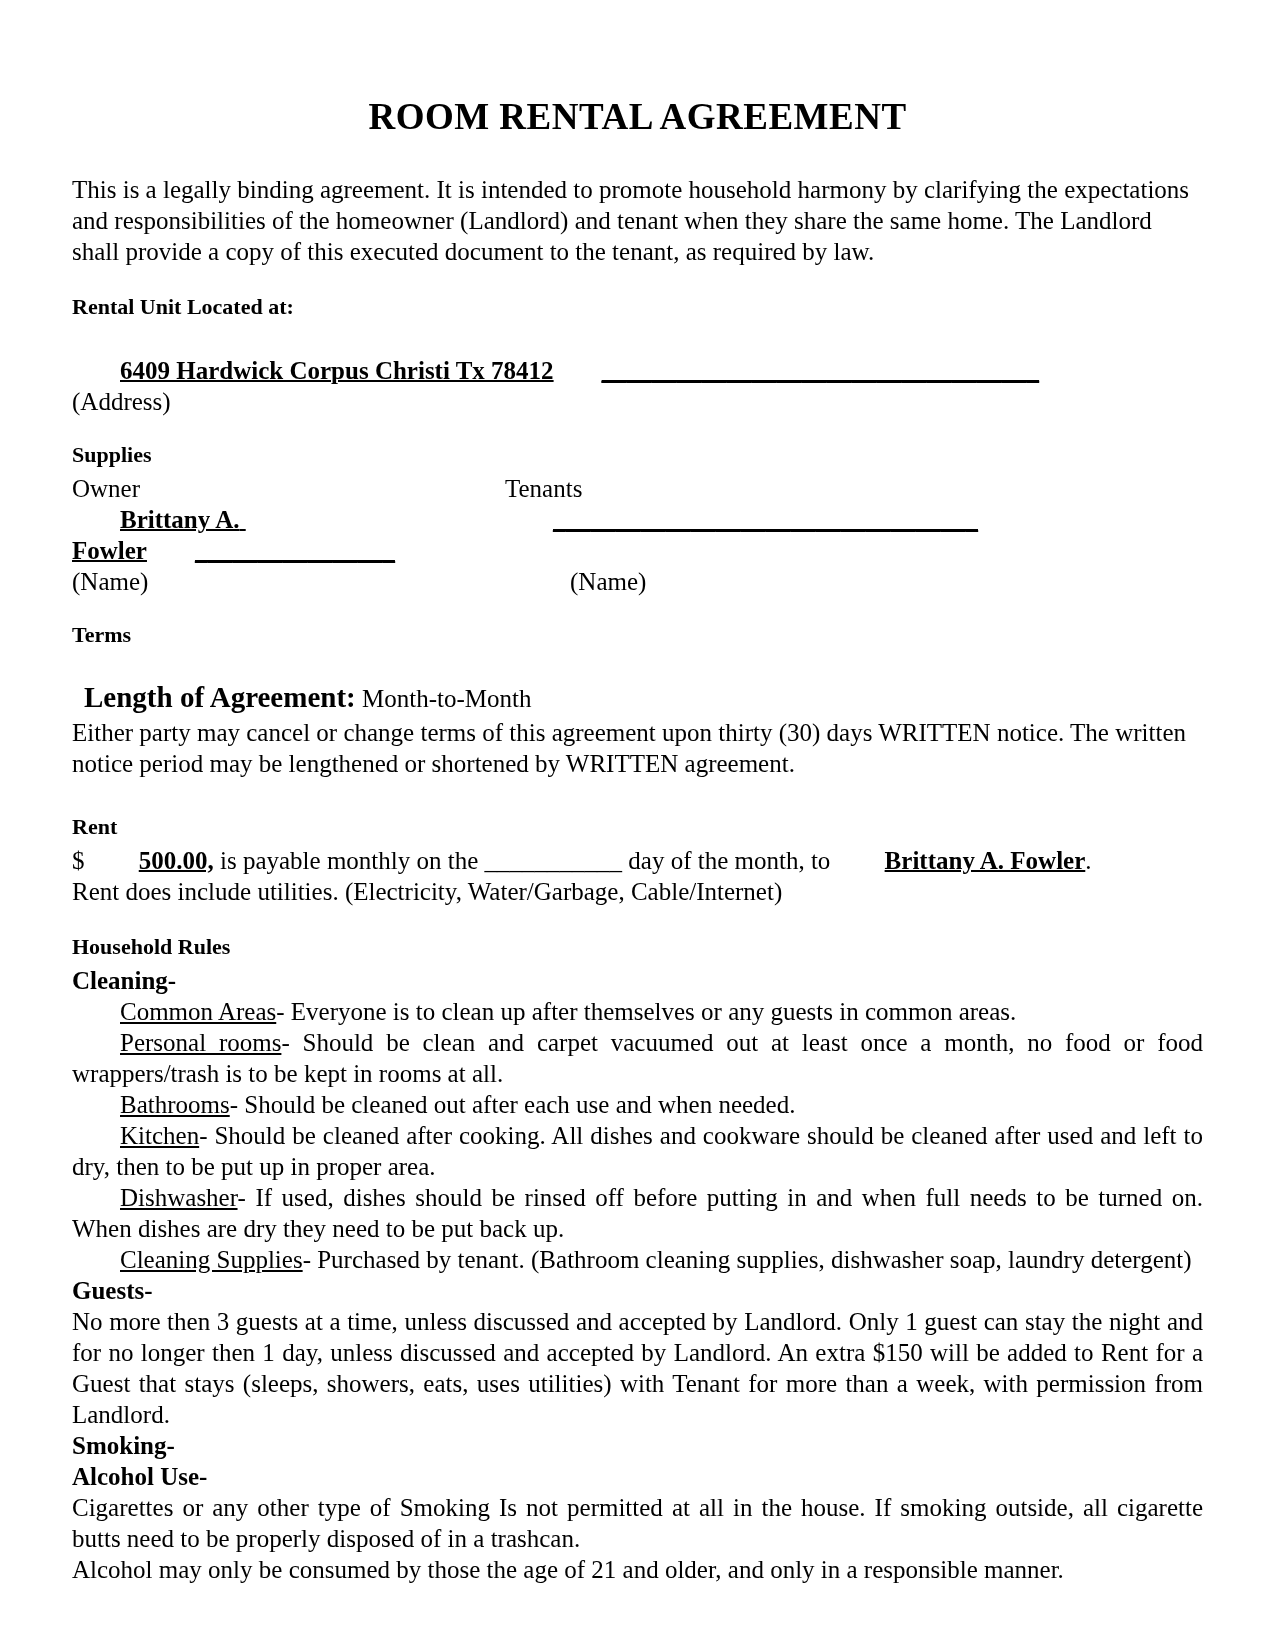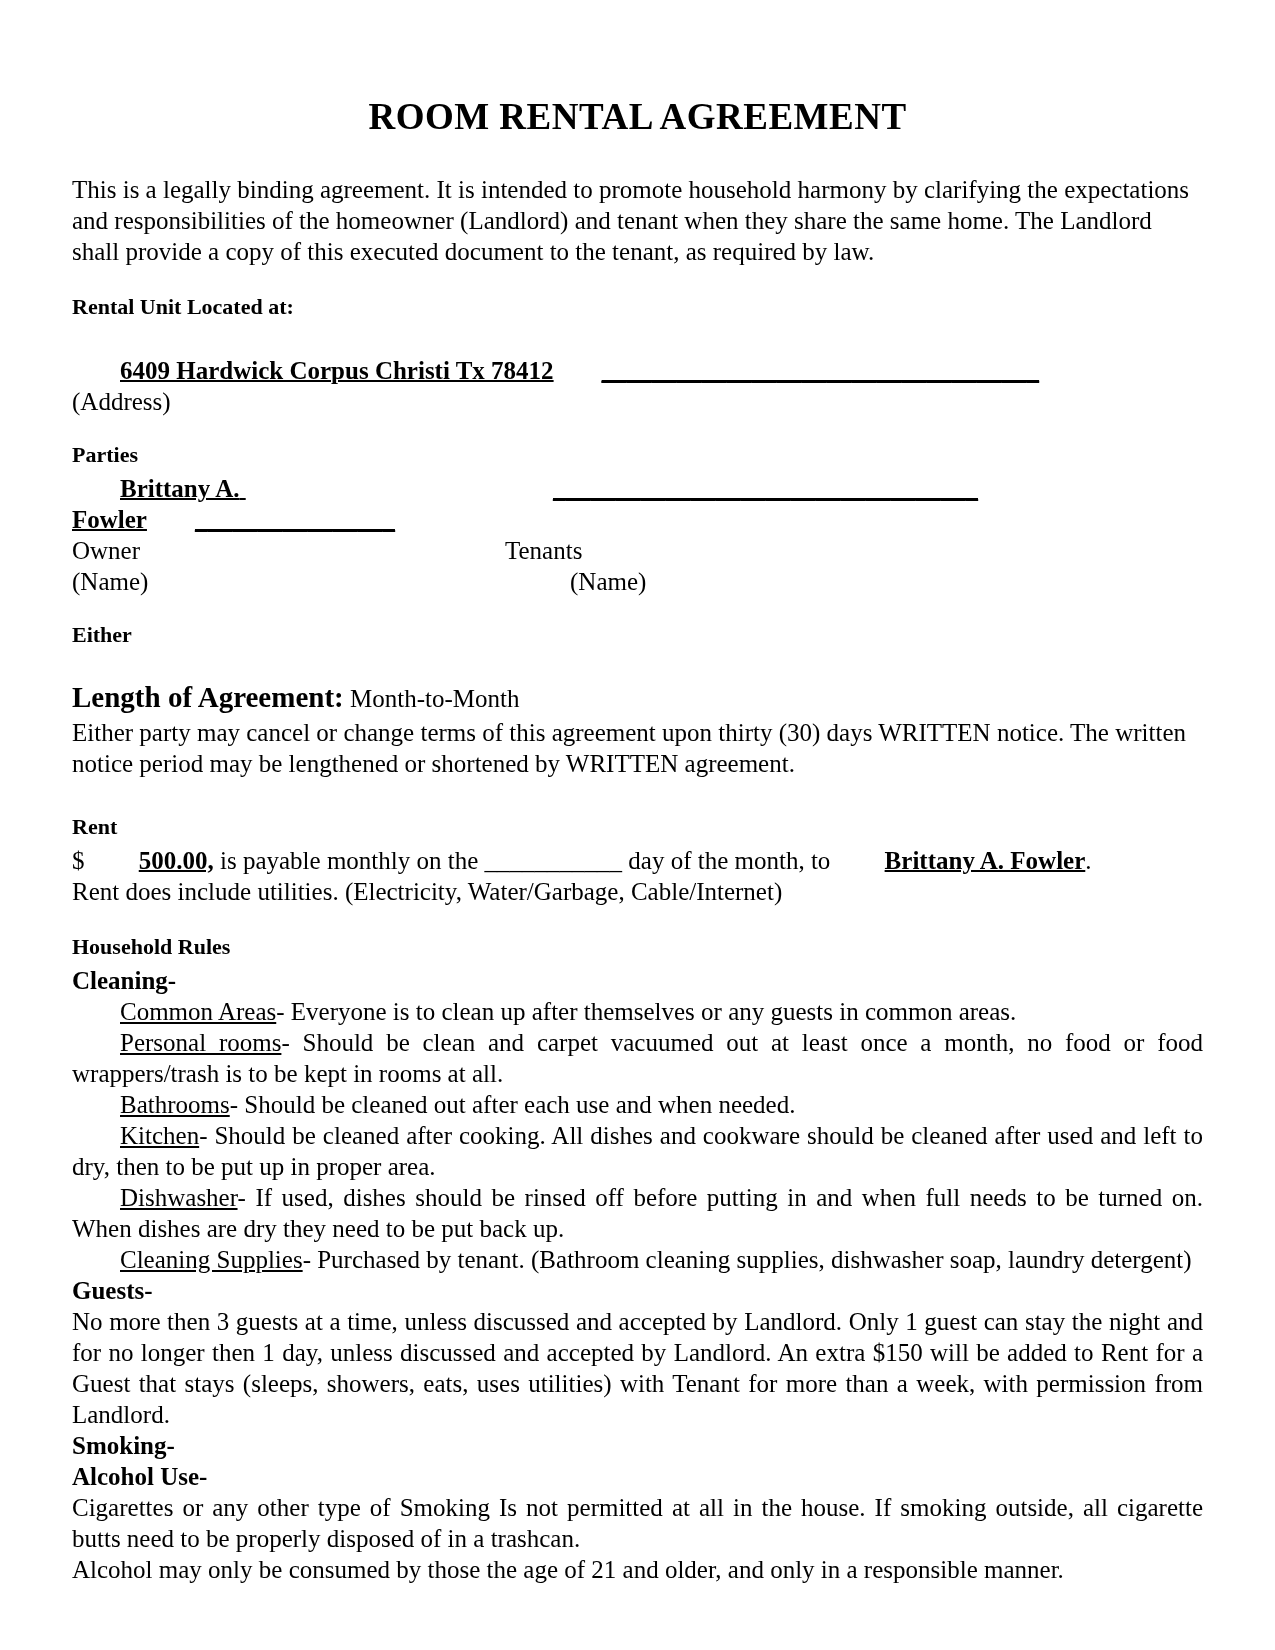--- a/index.html
+++ b/index.html
@@ -21,21 +21,21 @@
   .inline-h { font-size: 29px; font-weight: bold; }
   .bold { font-weight: bold; }
   .filled { font-weight: bold; text-decoration: underline; text-decoration-thickness: 2px; margin-left: 48px; }
   .compose { white-space: pre-wrap; }
 
   .m-intro   { margin-top: 36px; }
   .m-ruhead  { margin-top: 22px; }
   .m-address { margin-top: 30px; }
   .m-parties { margin-top: 20px; }
   .m-terms   { margin-top: 20px; }
-  .m-length  { margin-top: 26px; line-height: 36px; }
+  .m-length  { margin-top: 26px; line-height: 36px; margin-left: 12px; }
   .m-rent    { margin-top: 30px; }
   .m-hrules  { margin-top: 22px; }
 
   .parties-row { display: flex; }
   .col-left  { flex: 0 0 433px; }
   .col-right { flex: 1 1 auto; }
   .tenant-caption-indent { padding-left: 65px; }
 </style>
 </head>
 <body>
@@ -44,36 +44,36 @@
 
   <p class="doc-title">ROOM RENTAL AGREEMENT</p>
 
   <p class="body-text m-intro">This is a legally binding agreement. It is intended to promote household harmony by clarifying the expectations and responsibilities of the homeowner (Landlord) and tenant when they share the same home. The Landlord shall provide a copy of this executed document to the tenant, as required by law.</p>
 
   <p class="h2 m-ruhead">Rental Unit Located at:</p>
 
   <p class="body-text compose m-address"><span class="filled">6409 Hardwick Corpus Christi Tx 78412</span><span class="filled">___________________________________</span></p>
   <p class="body-text">(Address)</p>
 
-  <p class="h2 m-parties">Parties</p>
+  <p class="h2 m-parties">Supplies</p>
 
+  <div class="parties-row body-text">
+    <span class="col-left">Owner</span>
+    <span class="col-right">Tenants</span>
+  </div>
   <div class="parties-row body-text">
     <span class="col-left compose"><span class="filled">Brittany A. Fowler</span><span class="filled">________________</span></span>
     <span class="col-right compose"><span class="filled">__________________________________</span></span>
-  </div>
-  <div class="parties-row body-text">
-    <span class="col-left">Owner</span>
-    <span class="col-right">Tenants</span>
   </div>
   <div class="parties-row body-text">
     <span class="col-left">(Name)</span>
     <span class="col-right tenant-caption-indent">(Name)</span>
   </div>
 
-  <p class="h2 m-terms">Either</p>
+  <p class="h2 m-terms">Terms</p>
 
   <p class="body-text compose m-length"><span class="inline-h">Length of Agreement:</span><span> Month-to-Month</span></p>
   <p class="body-text">Either party may cancel or change terms of this agreement upon thirty (30) days WRITTEN notice. The written notice period may be lengthened or shortened by WRITTEN agreement.</p>
 
   <p class="h2 m-rent">Rent</p>
   <p class="body-text compose"><span>$ </span><span class="filled">500.00,</span><span> is payable monthly on the </span><span>___________</span><span> day of the month, to </span><span class="filled">Brittany A. Fowler</span><span>.</span></p>
   <p class="body-text">Rent does include utilities. (Electricity, Water/Garbage, Cable/Internet)</p>
 
   <p class="h2 m-hrules">Household Rules</p>
   <p class="body-text bold">Cleaning-</p>

